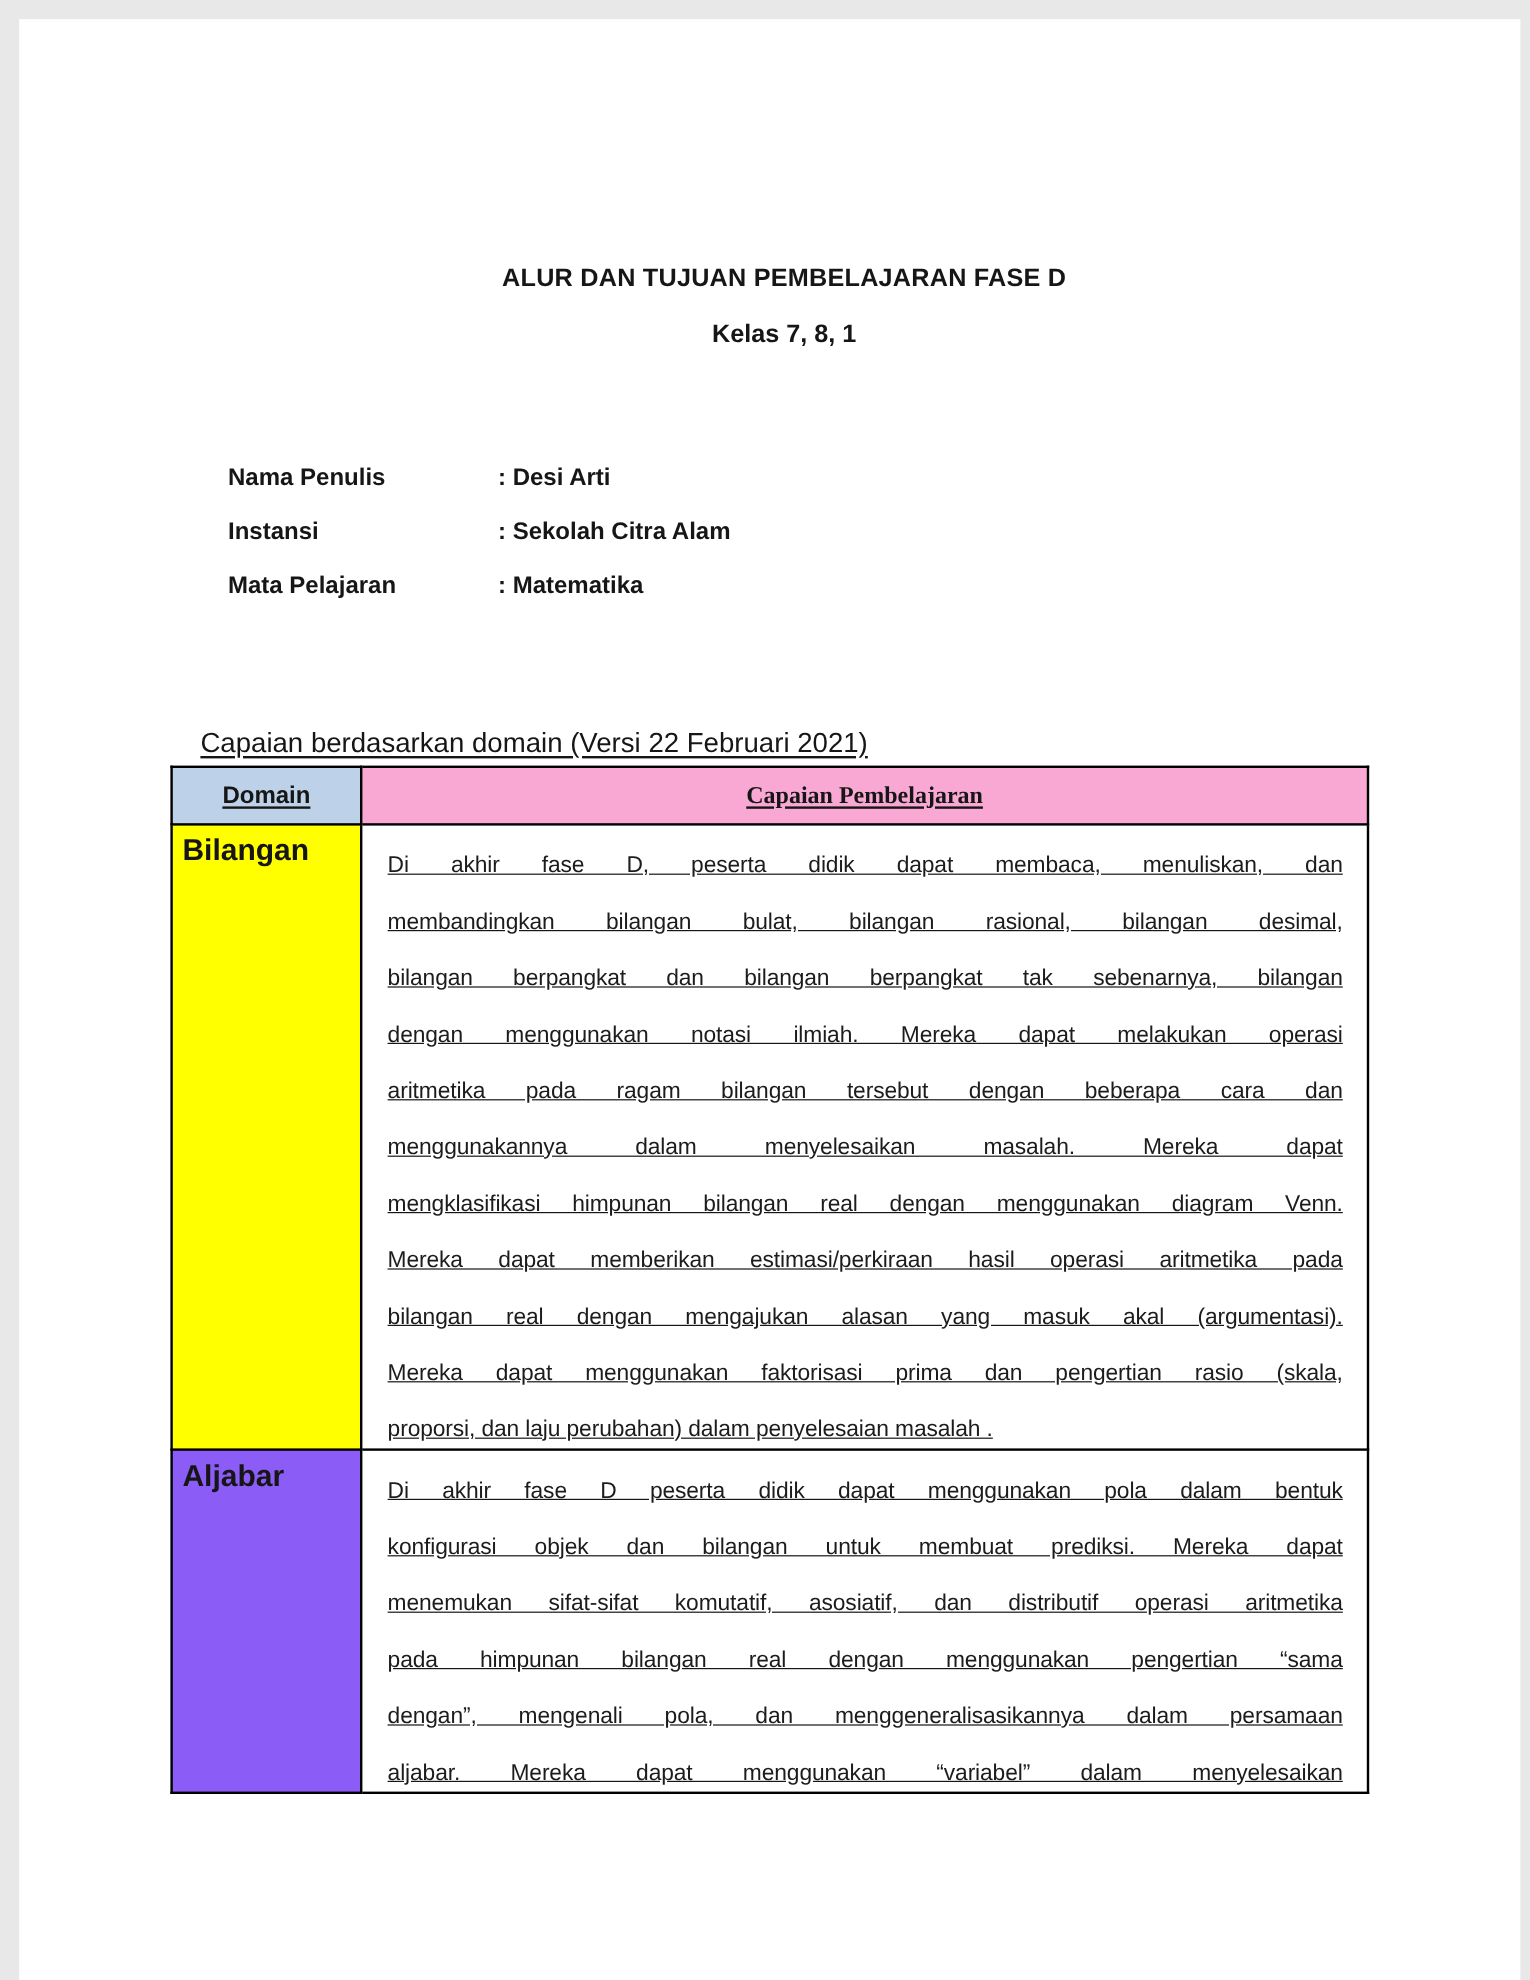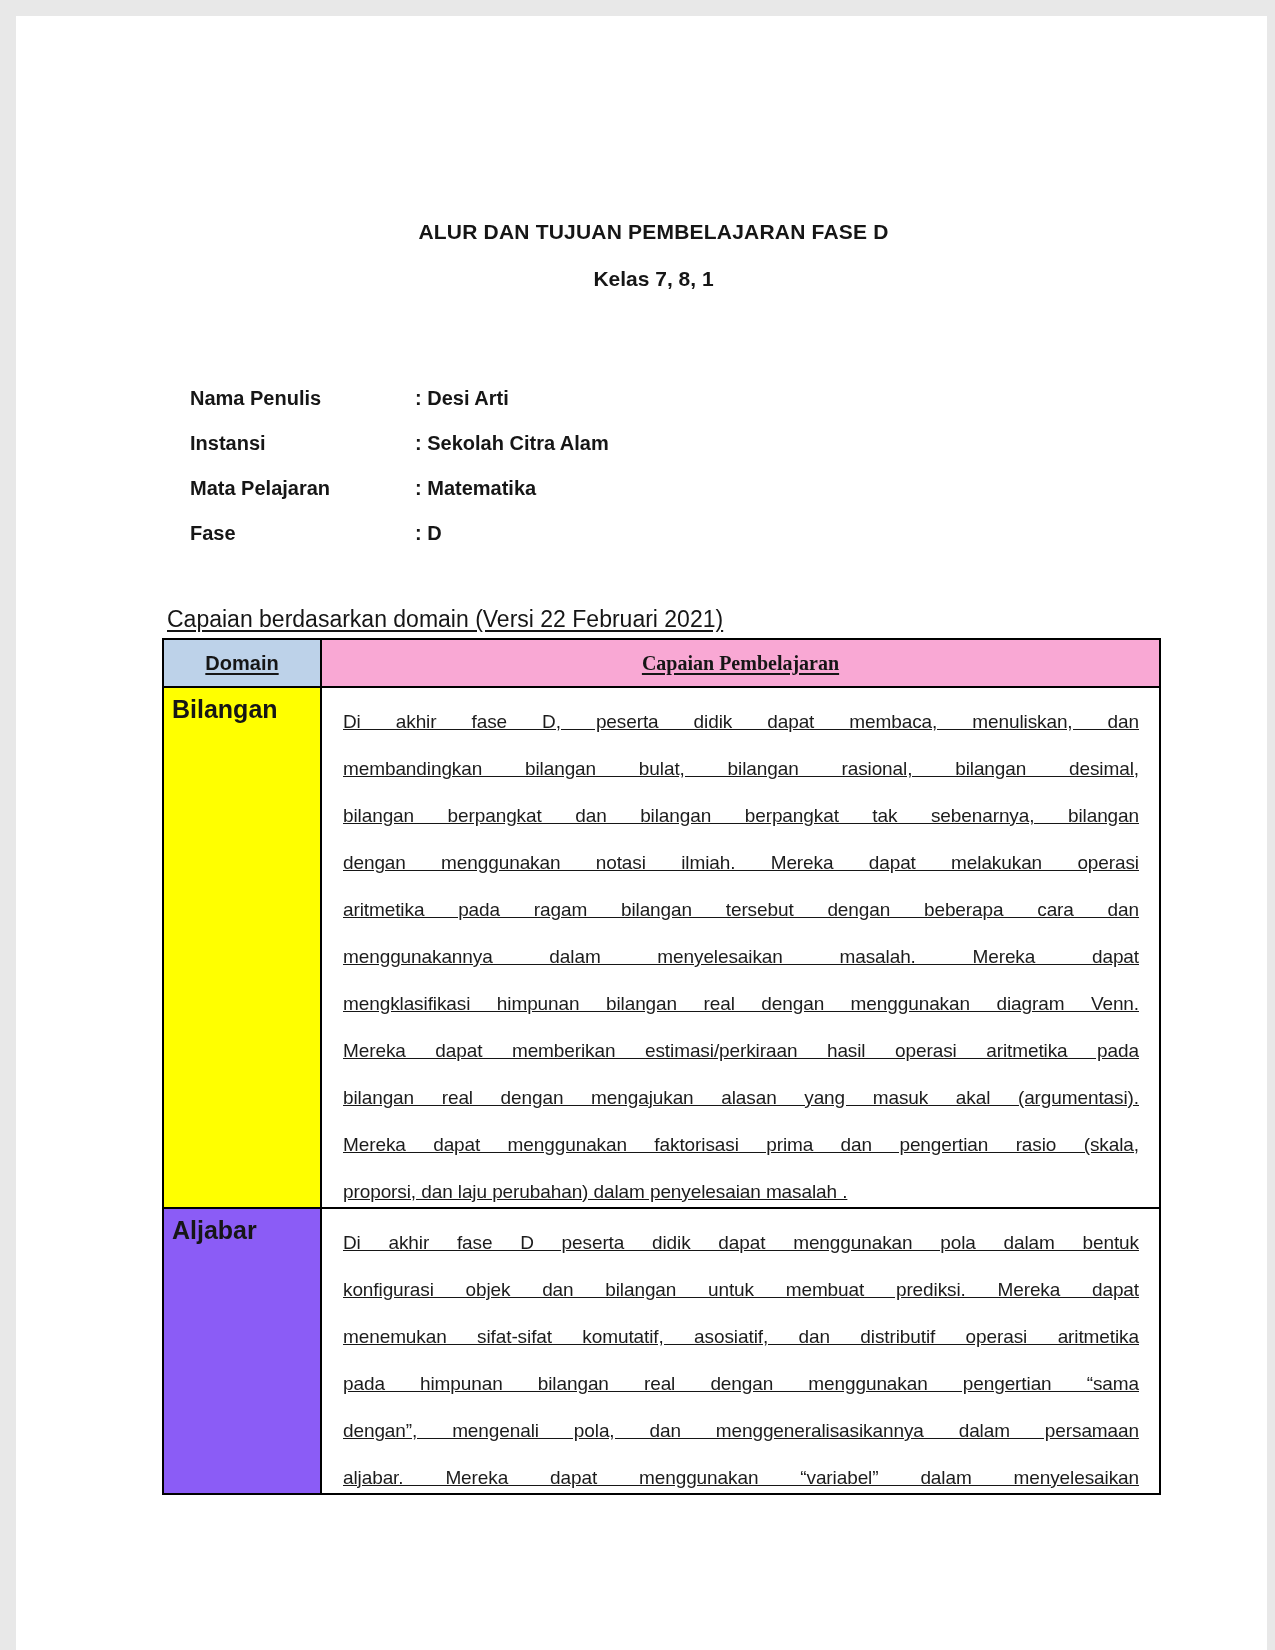--- a/index.html
+++ b/index.html
@@ -58,21 +58,21 @@
     position: absolute;
     left: 143px;
     top: 582px;
     font-size: 23px;
     text-decoration: underline;
     text-underline-offset: 3px;
   }
 
   table.cp-table {
     position: absolute;
-    left: 146px;
+    left: 126px;
     top: 622px;
     width: 999px;
     border-collapse: collapse;
     table-layout: fixed;
   }
   .cp-table th, .cp-table td {
     border: 2px solid #000000;
     vertical-align: top;
   }
   .cp-table col.c-domain { width: 158px; }
@@ -129,23 +129,20 @@
   <div class="meta-block">
     <div class="meta-row">
       <span class="meta-label">Nama Penulis</span><span class="meta-value">: Desi Arti</span>
     </div>
     <div class="meta-row">
       <span class="meta-label">Instansi</span><span class="meta-value">: Sekolah Citra Alam</span>
     </div>
     <div class="meta-row">
       <span class="meta-label">Mata Pelajaran</span><span class="meta-value">: Matematika</span>
     </div>
-    <div class="meta-row">
-      <span class="meta-label">Fase</span><span class="meta-value">: D</span>
-    </div>
   </div>
 
   <div class="section-heading">Capaian berdasarkan domain (Versi 22 Februari 2021)</div>
 
   <table class="cp-table">
     <colgroup>
       <col class="c-domain">
       <col>
     </colgroup>
     <thead>

